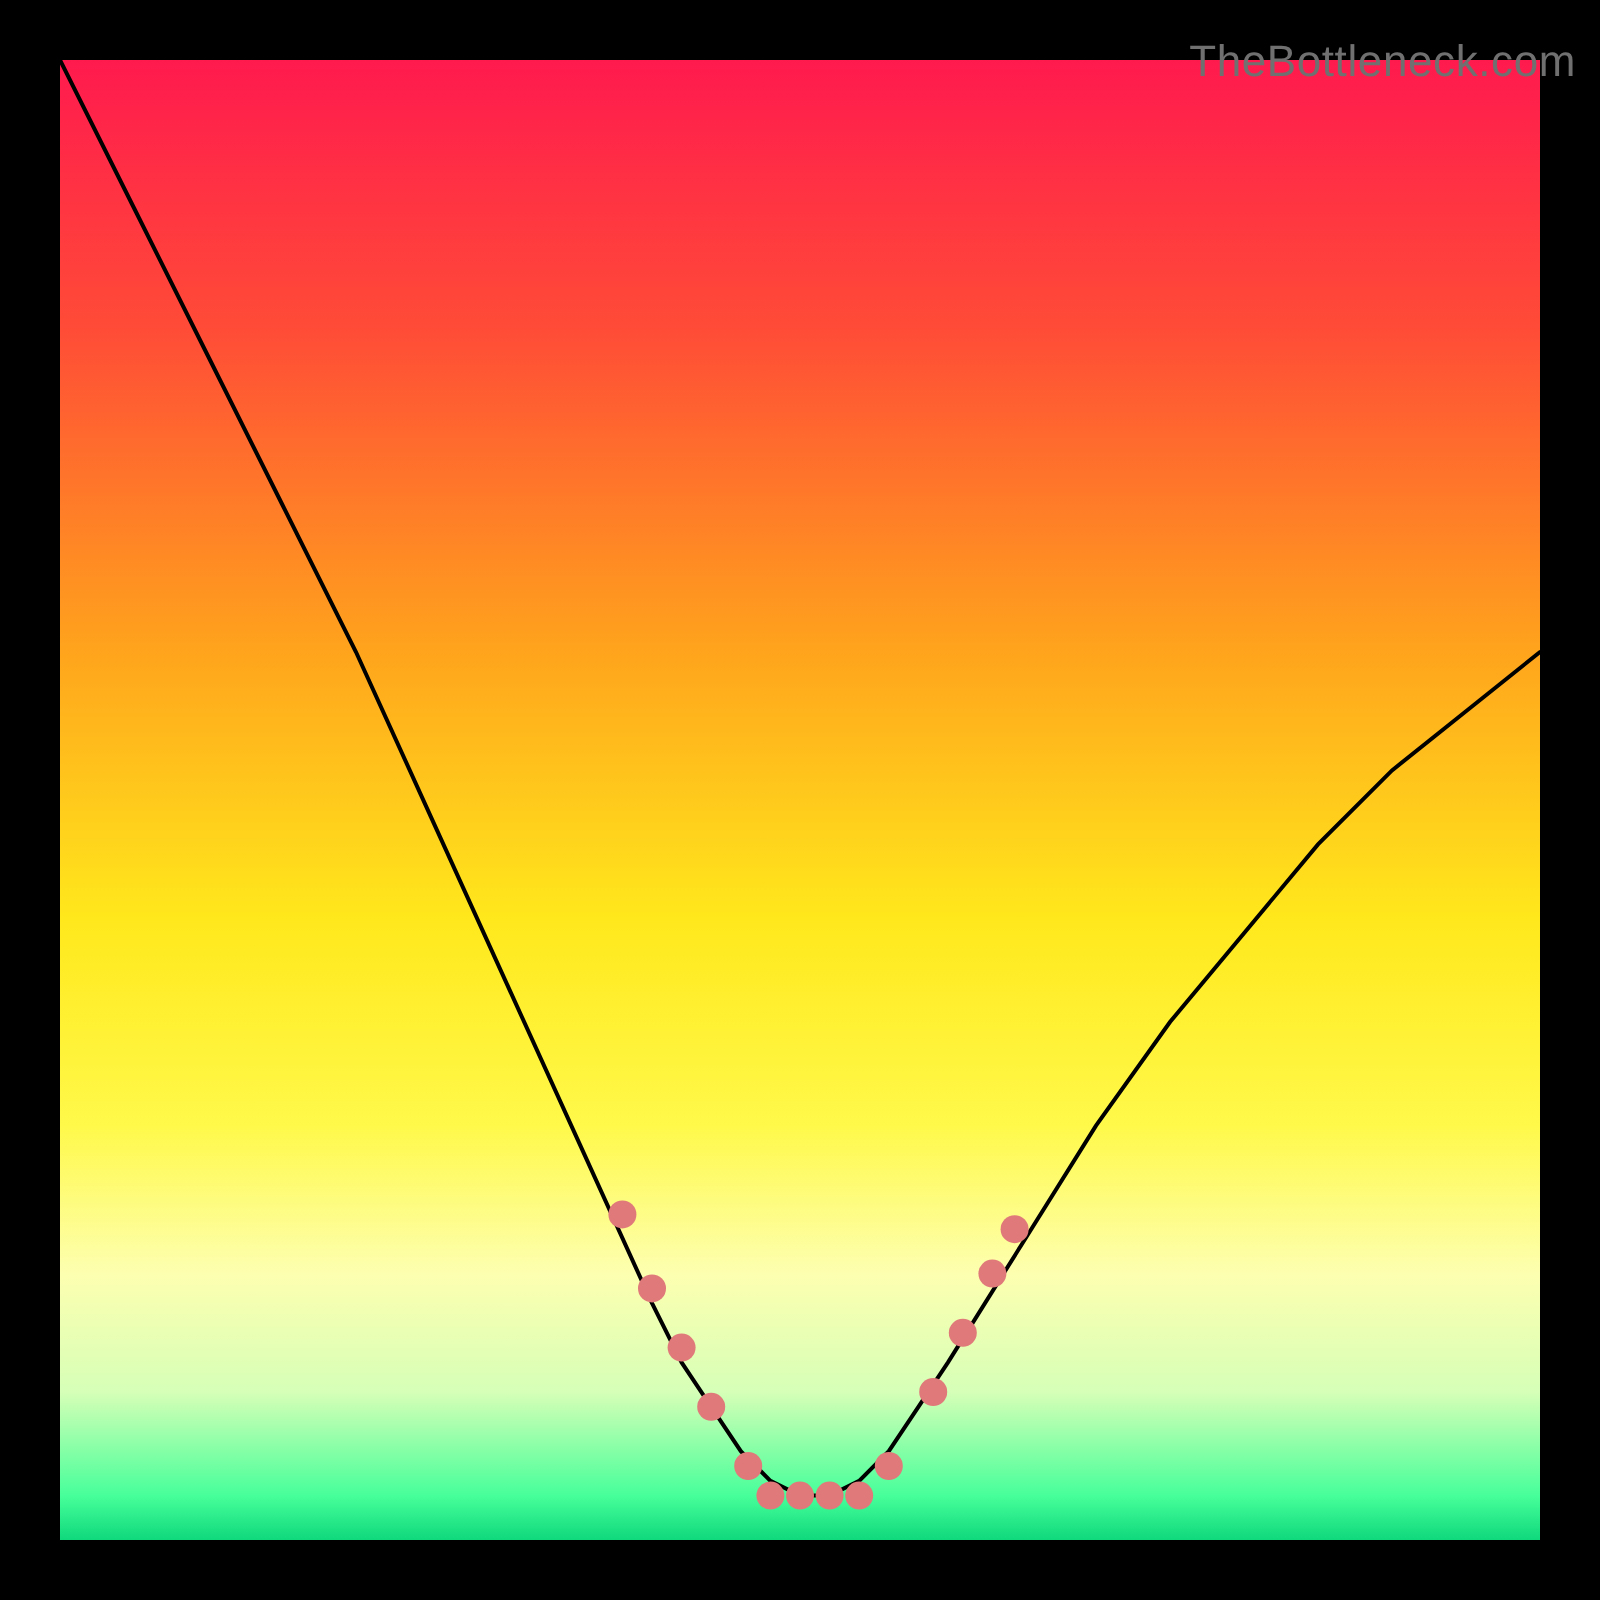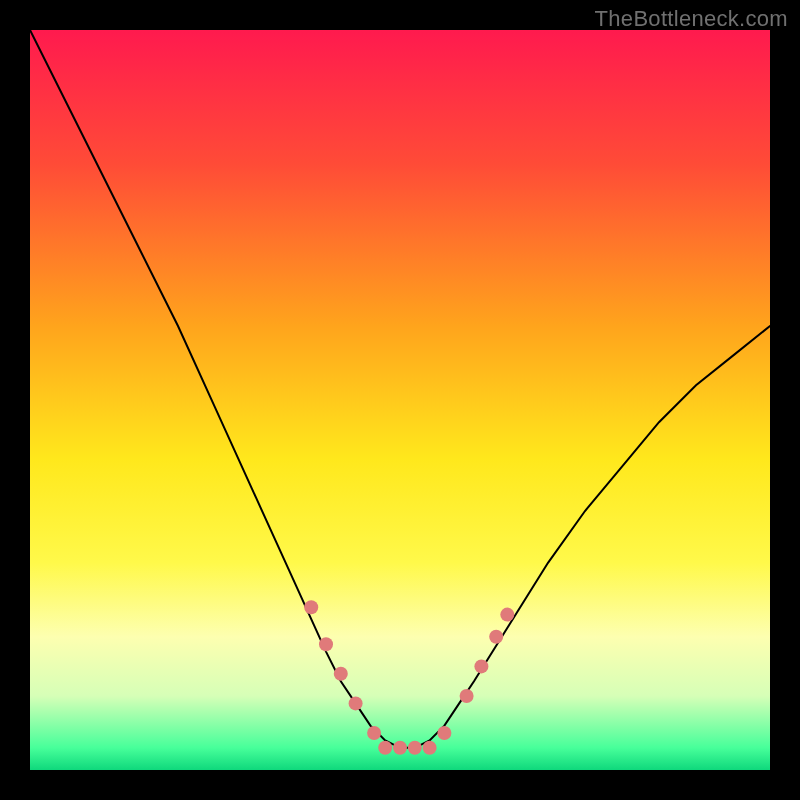--- a/index.html
+++ b/index.html
@@ -13,21 +13,21 @@
   }
   .plot-frame {
     position: absolute;
     left: 30px;
     top: 30px;
     width: 740px;
     height: 740px;
   }
   .watermark {
     position: absolute;
-    top: 6px;
+    top: 18px;
     right: 12px;
     color: #707070;
     font-size: 22px;
     font-weight: 400;
     letter-spacing: 0.3px;
     user-select: none;
   }
   svg {
     display: block;
   }

